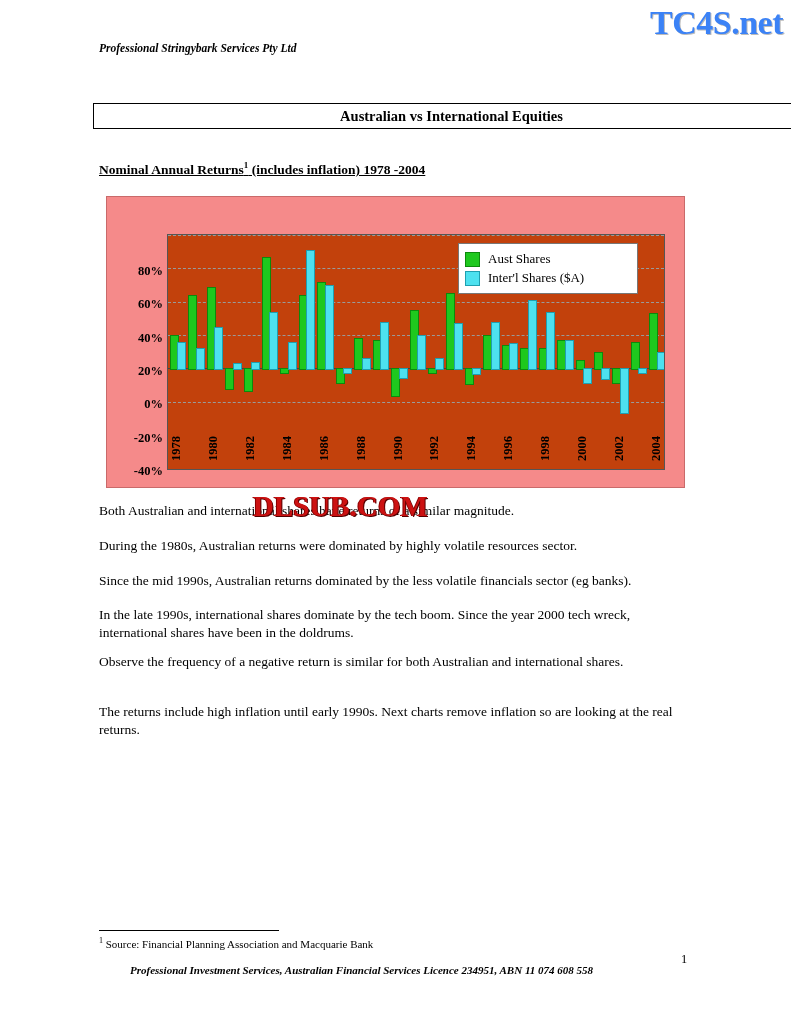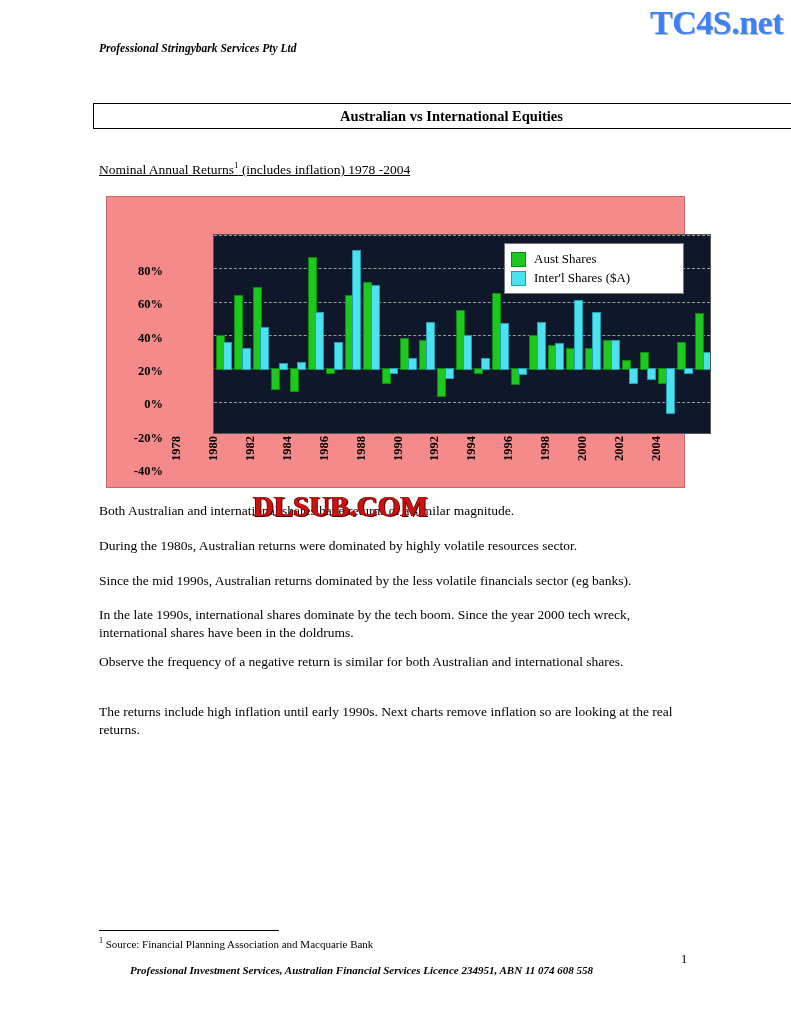--- a/index.html
+++ b/index.html
@@ -57,21 +57,21 @@
   }
   .title-box span {
     font-weight: bold;
     font-size: 14.5px;
   }
 
   .section-head {
     position: absolute;
     top: 160px;
     left: 99px;
-    font-weight: normal;
+    font-weight: bold;
     font-size: 13.5px;
     text-decoration: underline;
   }
   .section-head sup { font-size: 9px; }
 
   
   .chart-panel {
     position: absolute;
     left: 106px;
     top: 196px;
@@ -101,26 +101,25 @@
   .plot-wrap {
     position: absolute;
     left: 60px;
     top: 37px;
     width: 498px;
     height: 200px;
   }
   .plot {
     position: absolute;
     left: 0; top: 0;
-    width: 498px; height: 200px;
-    background: #0f172a;
+    width: 498px; height: 236px;
+    background: #c2410c;
     border: 1px solid #555;
     box-sizing: border-box;
     overflow: hidden;
-    margin-left: 46px;
   }
   .gridline {
     position: absolute;
     left: 0; right: 0;
     height: 0;
     border-top: 1px dashed #9a9a9a;
   }
   .zeroline {
     position: absolute;
     left: 0; right: 0;

